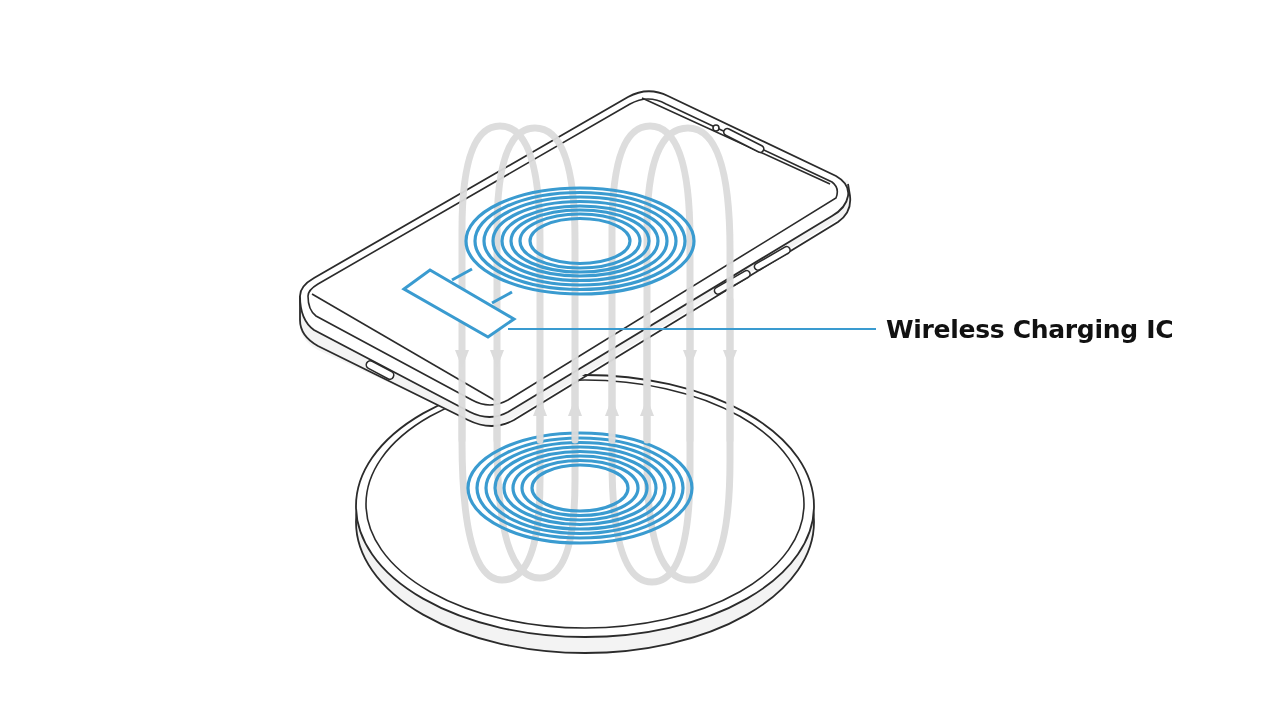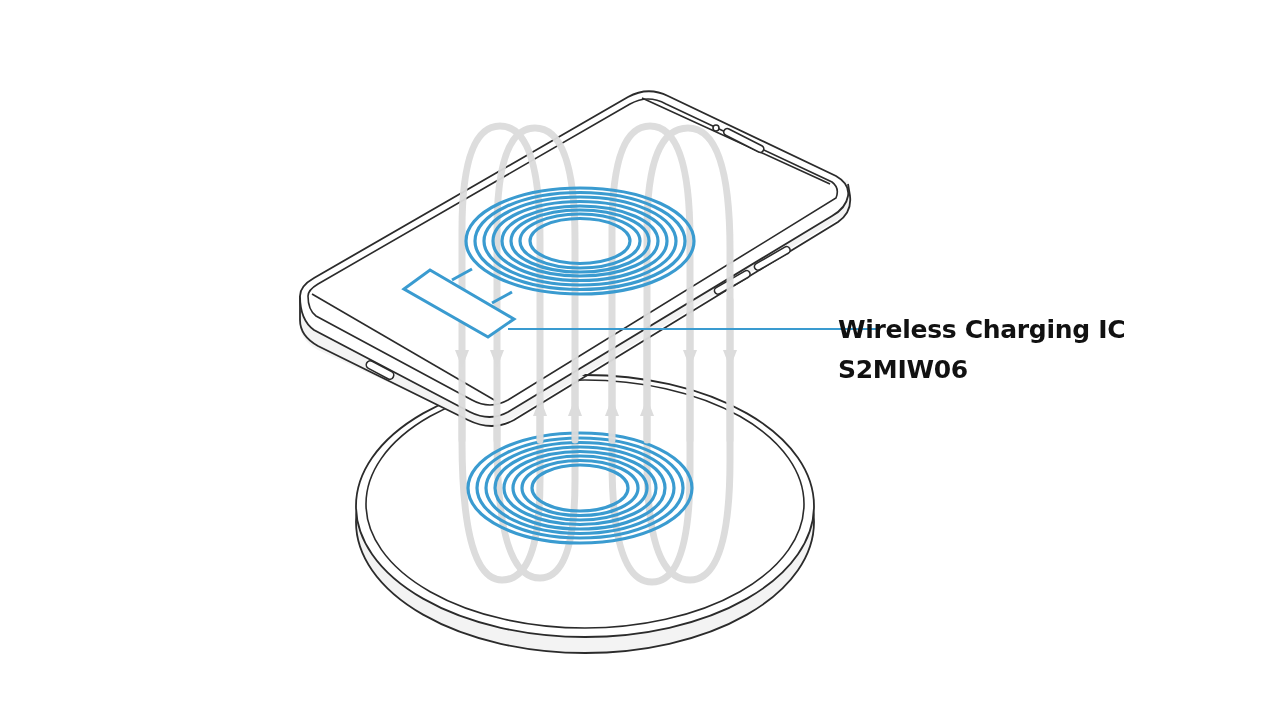--- a/index.html
+++ b/index.html
@@ -1,18 +1,18 @@
 <!DOCTYPE html>
 <html><head>
 <meta charset="utf-8">
 <style>
   html, body { margin: 0; padding: 0; background: #ffffff; }
   body { width: 1280px; height: 718px; position: relative; overflow: hidden; font-family: "DejaVu Sans", sans-serif; }
   #diagram { position: absolute; left: 0; top: 0; width: 1280px; height: 718px; }
-  .label-block { position: absolute; left: 838px; top: 310px; color: #111111; }
+  .label-block { position: absolute; left: 886px; top: 310px; color: #111111; }
   .label-line { font-size: 25px; font-weight: bold; letter-spacing: -0.3px; line-height: 40px; white-space: nowrap; }
 </style>
 </head>
 <body>
 
 <svg id="diagram" viewBox="0 0 1280 718" xmlns="http://www.w3.org/2000/svg">
 
   <g>
 
     <path d="M 356 520 A 229 133 0 0 0 814 520 L 814 510 A 229 133 0 0 0 356 510 Z" fill="#f3f3f3" stroke="none"></path>
@@ -101,14 +101,13 @@
     <polygon points="404,289 430,270 514,319 488,337" fill="#ffffff"></polygon>
     <line x1="452" y1="280" x2="472" y2="269"></line>
     <line x1="492" y1="303" x2="512" y2="292"></line>
   </g>
 
   <line x1="508" y1="329" x2="876" y2="329" stroke="#3a9bd0" stroke-width="2.2"></line>
 </svg>
 
 <div class="label-block">
   <div class="label-line">Wireless Charging IC</div>
-  <div class="label-line">S2MIW06</div>
 </div>
 
 </body></html>

